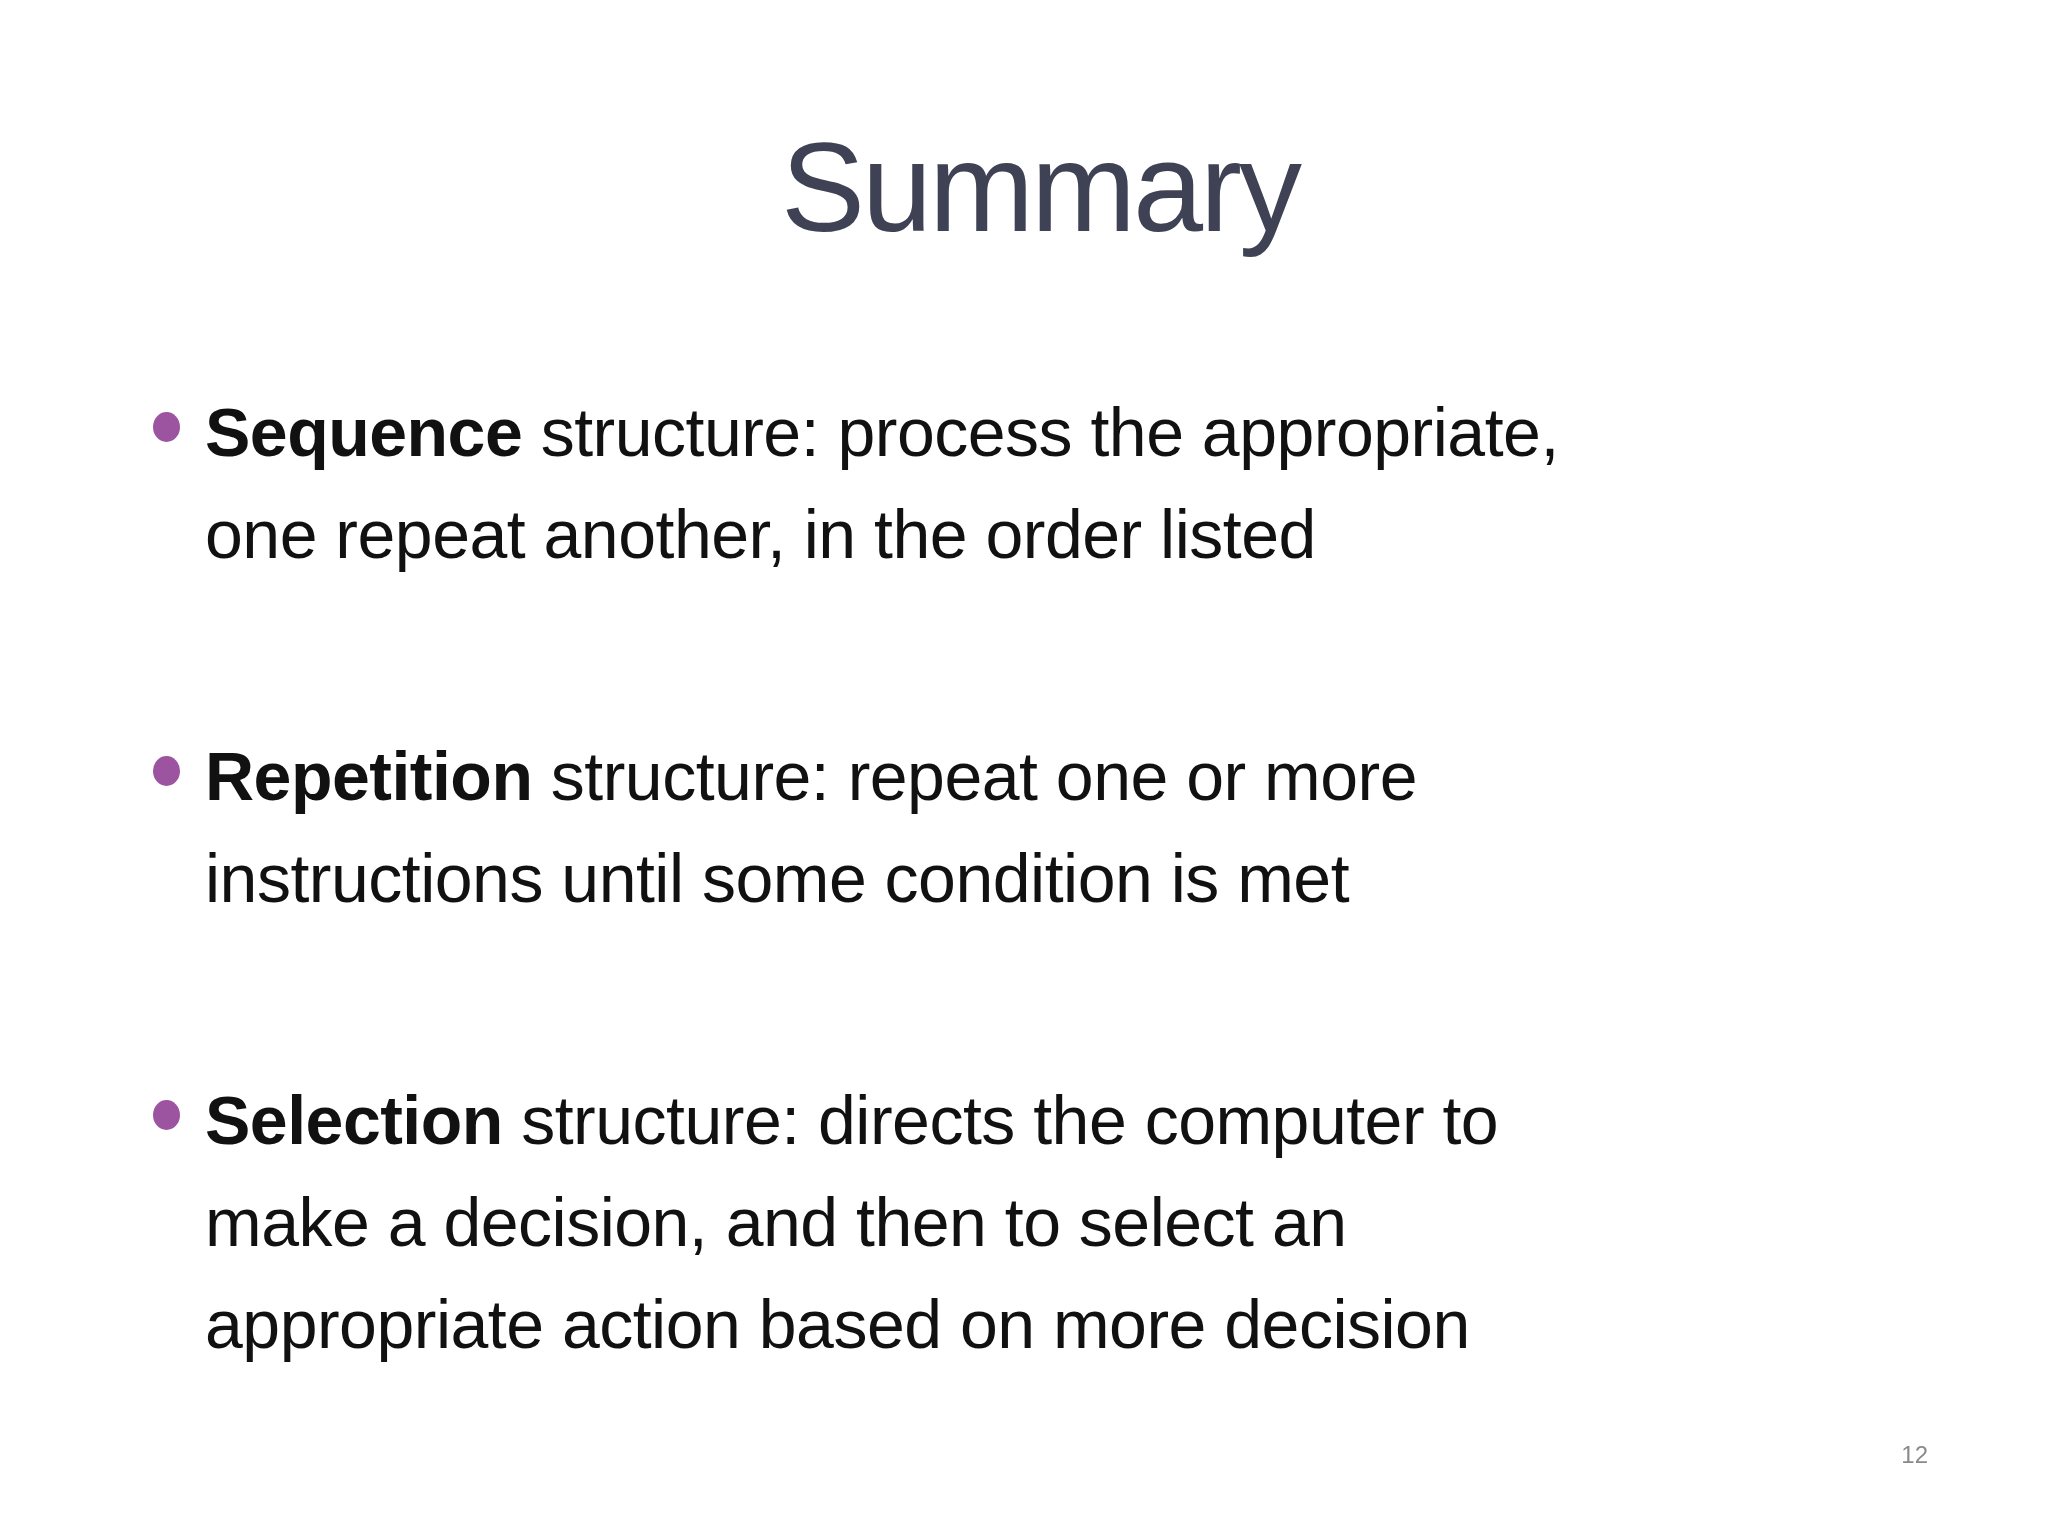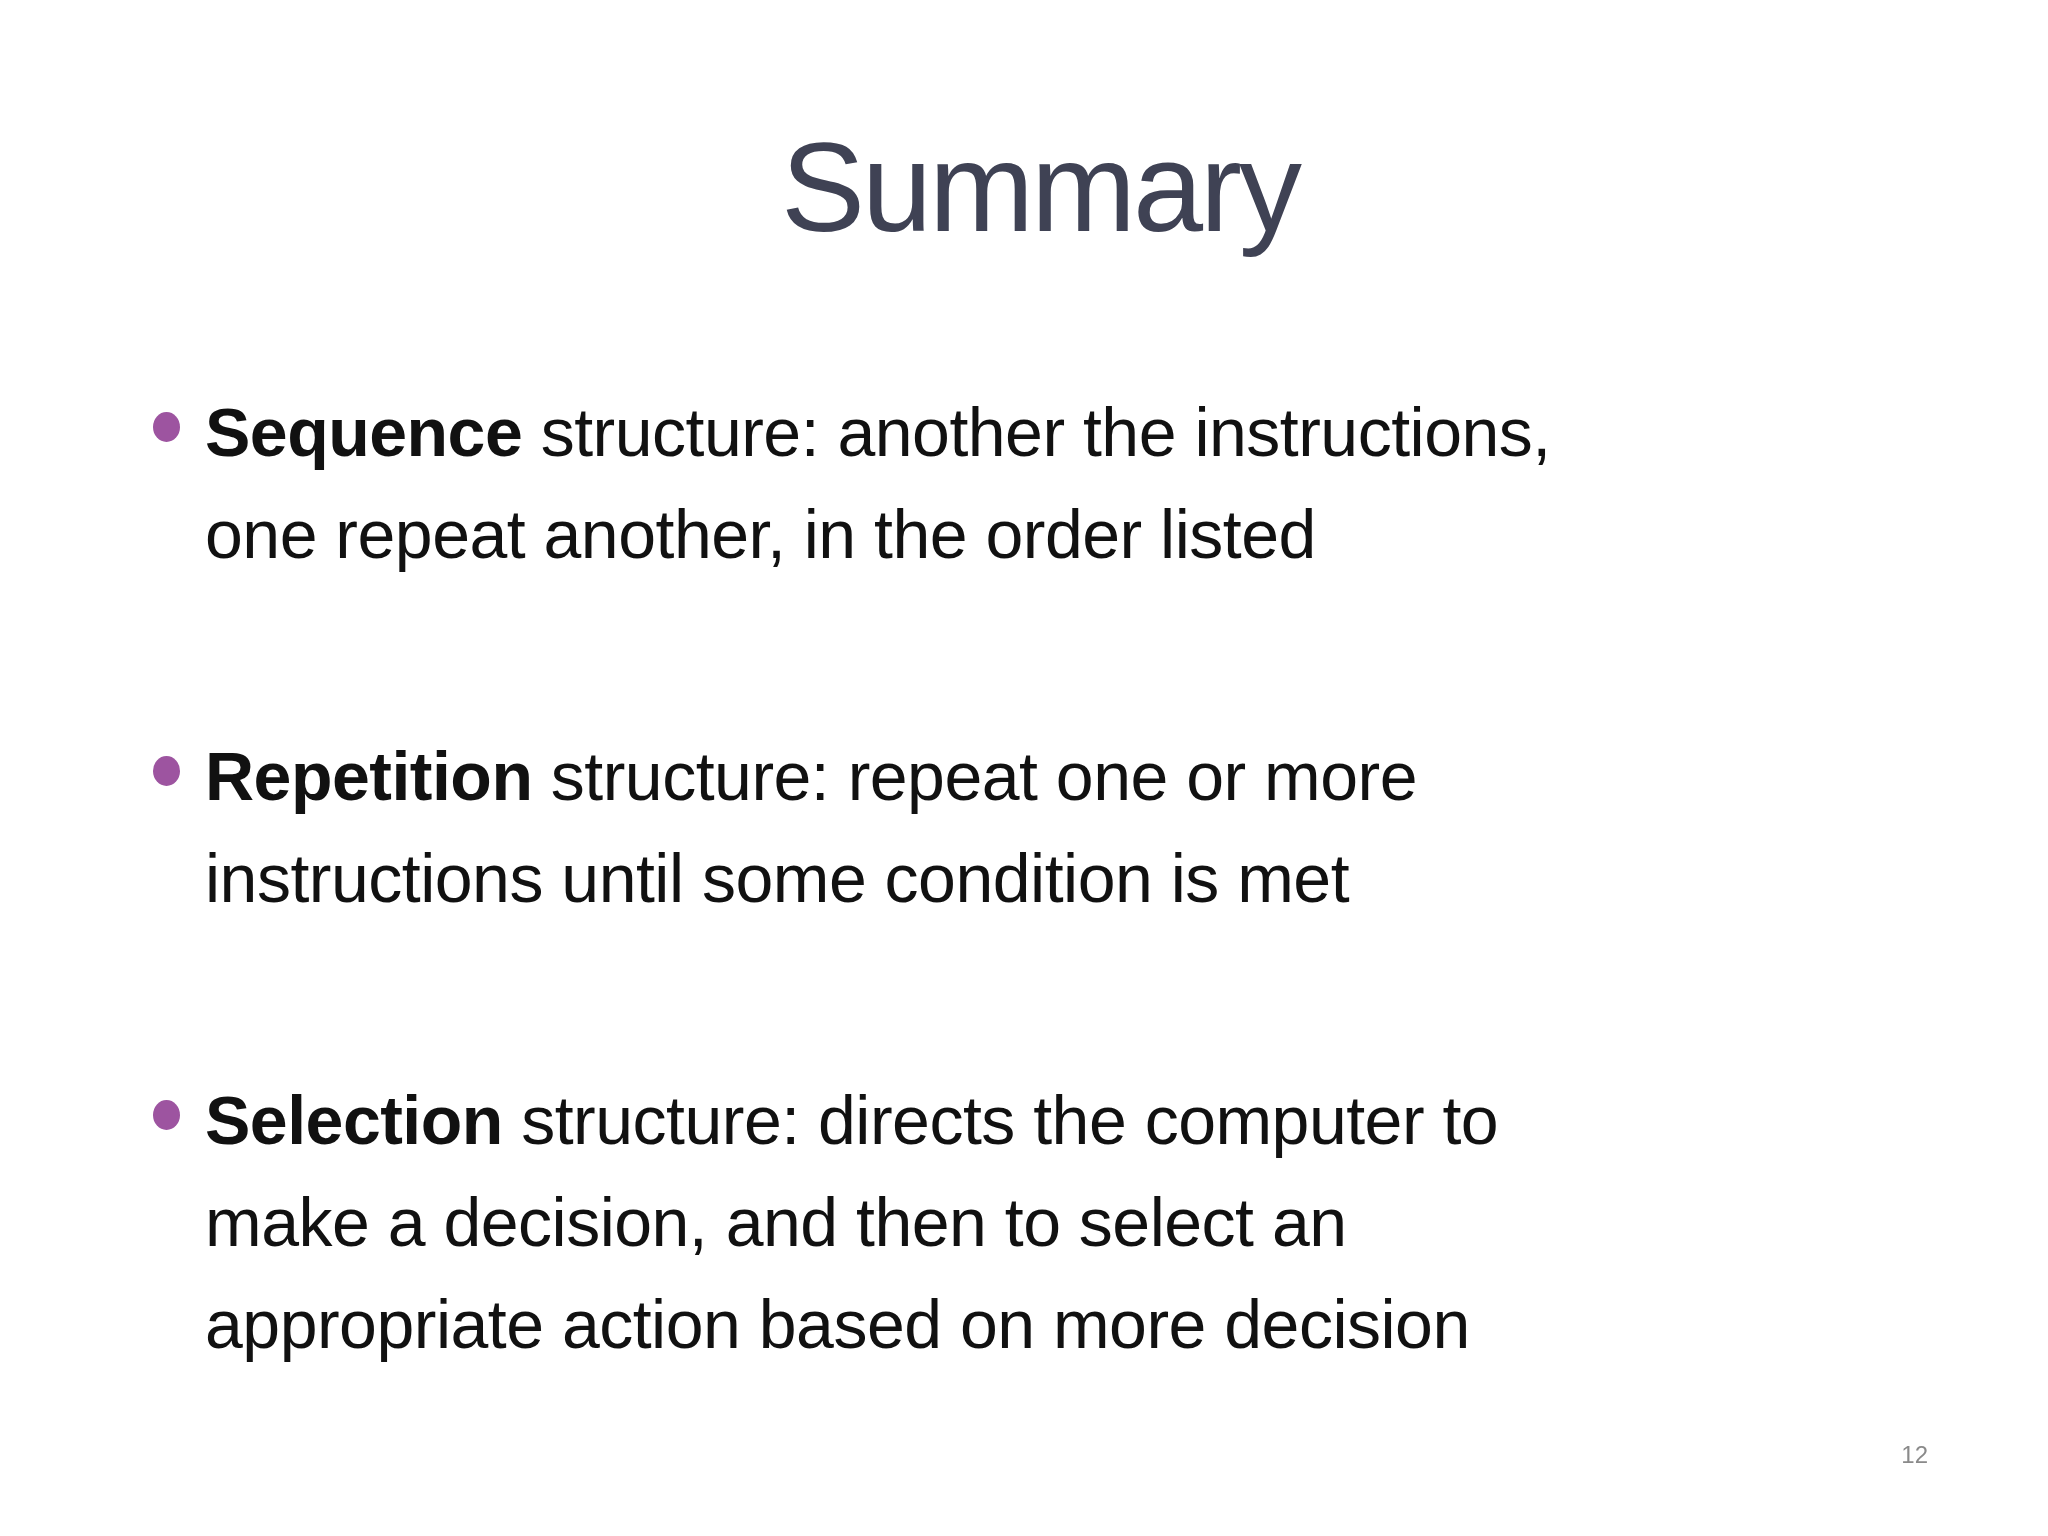--- a/index.html
+++ b/index.html
@@ -73,21 +73,21 @@
 <body>
 
 <div class="slide">
 
   <h1 class="title">Summary</h1>
 
   <div class="bullets">
 
     <div class="bullet-item">
       <span class="dot"></span>
-      <div class="line"><b>Sequence</b><span> structure: another the instructions,</span></div>
+      <div class="line"><b>Sequence</b><span> structure: process the appropriate,</span></div>
       <div class="line">one repeat another, in the order listed</div>
     </div>
 
     <div class="bullet-item">
       <span class="dot"></span>
       <div class="line"><b>Repetition</b><span> structure: repeat one or more</span></div>
       <div class="line">instructions until some condition is met</div>
     </div>
 
     <div class="bullet-item">

